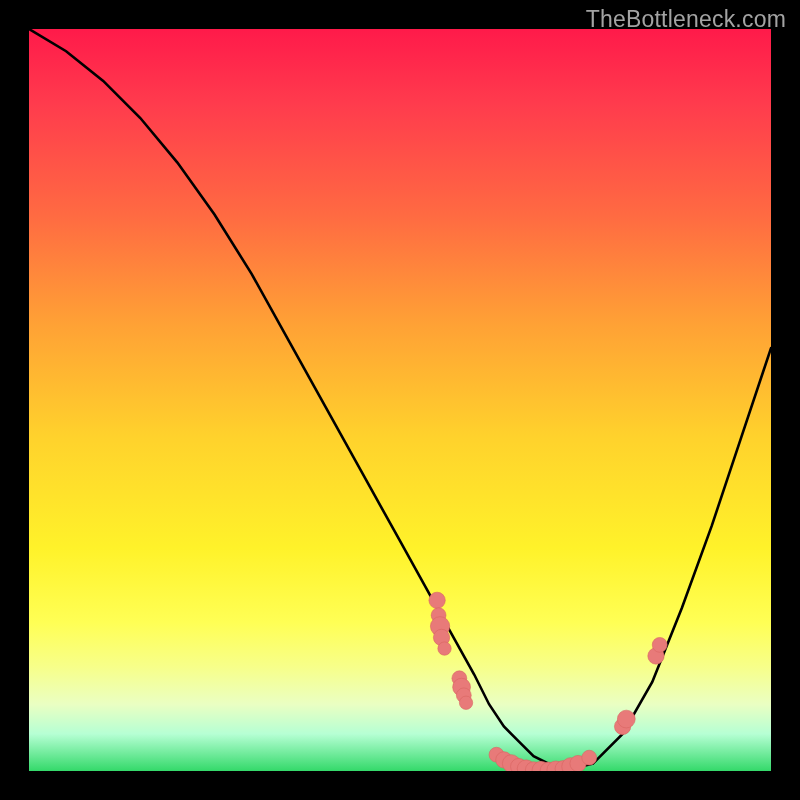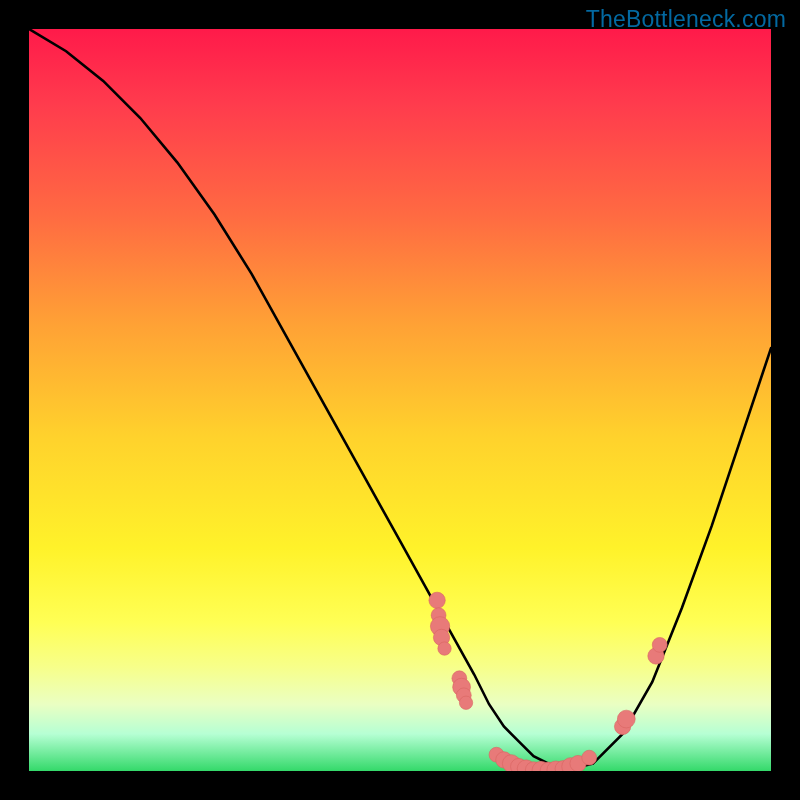--- a/index.html
+++ b/index.html
@@ -28,21 +28,21 @@
       #f7ff8a 86%,
       #eaffc2 91%,
       #b6ffd4 95%,
       #34d96a 100%
     );
   }
   .watermark {
     position: absolute;
     top: 6px;
     right: 14px;
-    color: #0369a1;
+    color: #a3a3a3;
     font-size: 23px;
     font-weight: 500;
     letter-spacing: 0.2px;
     user-select: none;
     text-align: center;
   }
   svg {
     position: absolute;
     left: 0;
     top: 0;

